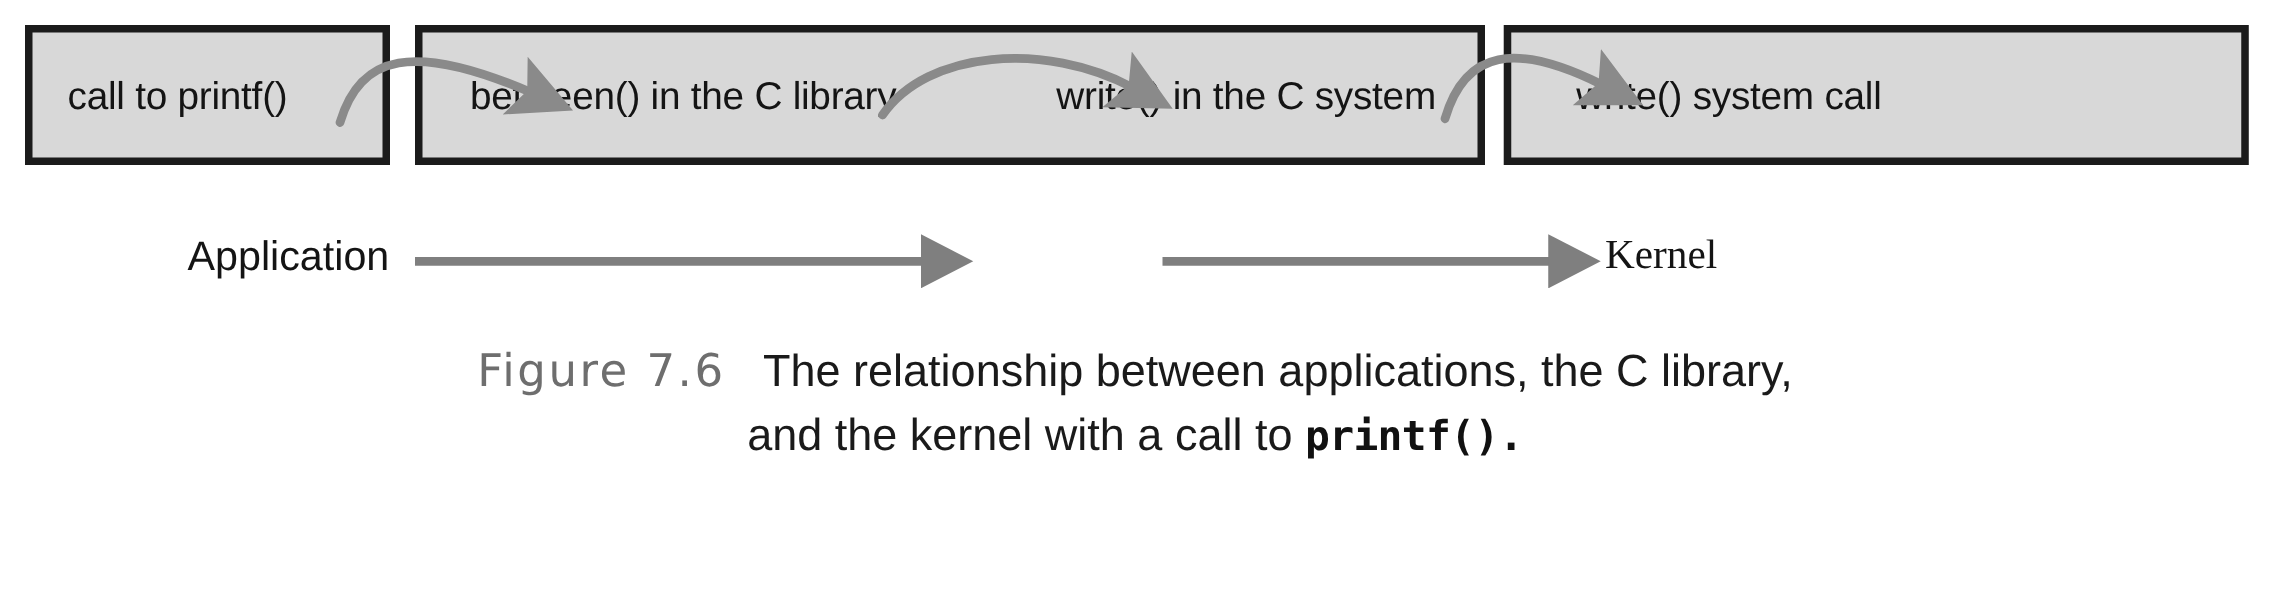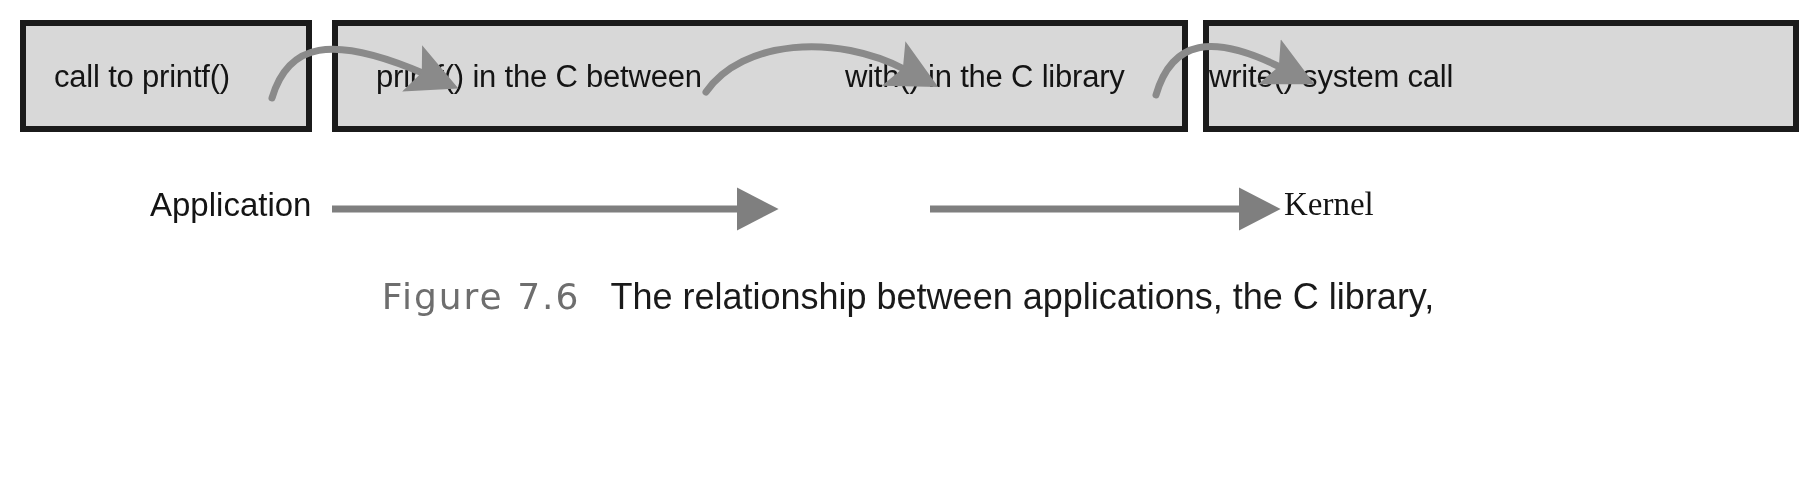--- a/index.html
+++ b/index.html
@@ -50,21 +50,21 @@
     letter-spacing: -0.2px;
   }
 
   #box-app      { left: 20px;   width: 292px; }
   #box-clib     { left: 332px;  width: 856px; }
   #box-kernel   { left: 1203px; width: 596px; }
 
   #box-app .box-label     { margin-left: 28px; }
   #box-clib .printf-label { position: absolute; left: 38px; }
   #box-clib .write-label  { position: absolute; left: 507px; }
-  #box-kernel .box-label  { }
+  #box-kernel .box-label  { margin-left: 52px; }
 
   
   #arc-layer {
     position: absolute;
     left: 0; top: 0;
     width: 1816px;
     height: 150px;
     pointer-events: none;
   }
 
@@ -129,22 +129,22 @@
 
 <div id="figure-root">
 
   <div class="box-row">
 
     <div class="box" id="box-app">
       <span class="box-label">call to printf()</span>
     </div>
 
     <div class="box" id="box-clib">
-      <span class="box-label printf-label">printf() in the C between</span>
-      <span class="box-label write-label">with() in the C library</span>
+      <span class="box-label printf-label">between() in the C library</span>
+      <span class="box-label write-label">write() in the C system</span>
     </div>
 
     <div class="box" id="box-kernel">
       <span class="box-label">write() system call</span>
     </div>
   </div>
 
   <svg id="arc-layer" viewBox="0 0 1816 150" width="1816" height="150">
     <defs>
       <marker id="arrowhead-curved" markerWidth="7.5" markerHeight="7.5" refX="2.0" refY="3.75" orient="auto" markerUnits="strokeWidth">
@@ -186,15 +186,18 @@
       <g>
         <line x1="918" y1="31" x2="1228" y2="31" stroke="#7f7f7f" stroke-width="7" marker-end="url(#arrowhead-straight)"></line>
       </g>
     </svg>
   </div>
 
   <div class="caption">
     <div class="caption-line">
       <span class="caption-figno">Figure 7.6</span><span class="caption-gap"></span><span>The relationship between applications, the C library,</span>
     </div>
+    <div class="caption-line">
+      <span>and the kernel with a call to </span><span class="caption-code">printf().</span>
+    </div>
   </div>
 
 </div>
 
 </body></html>

